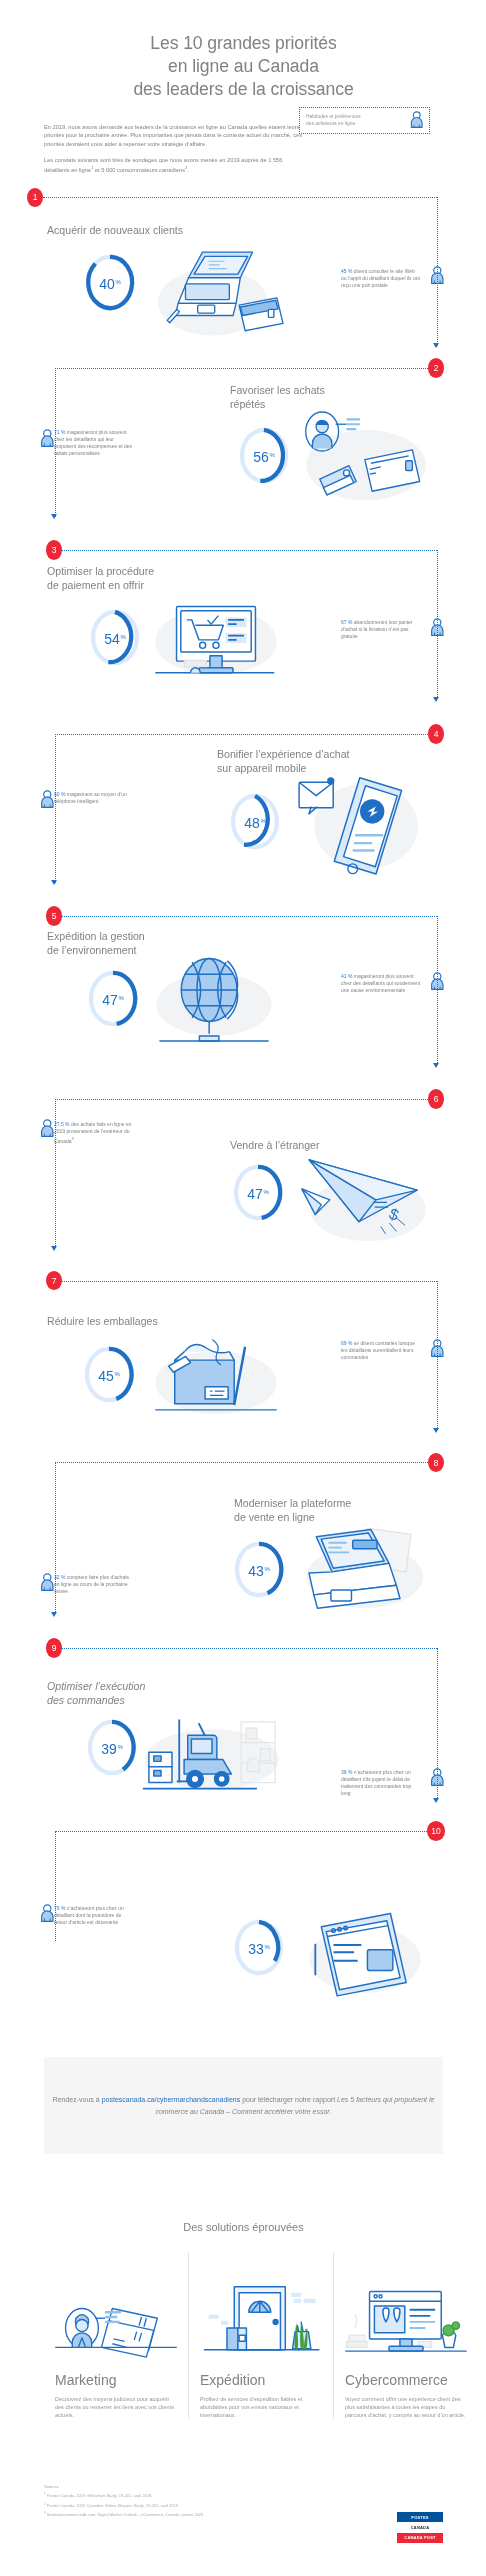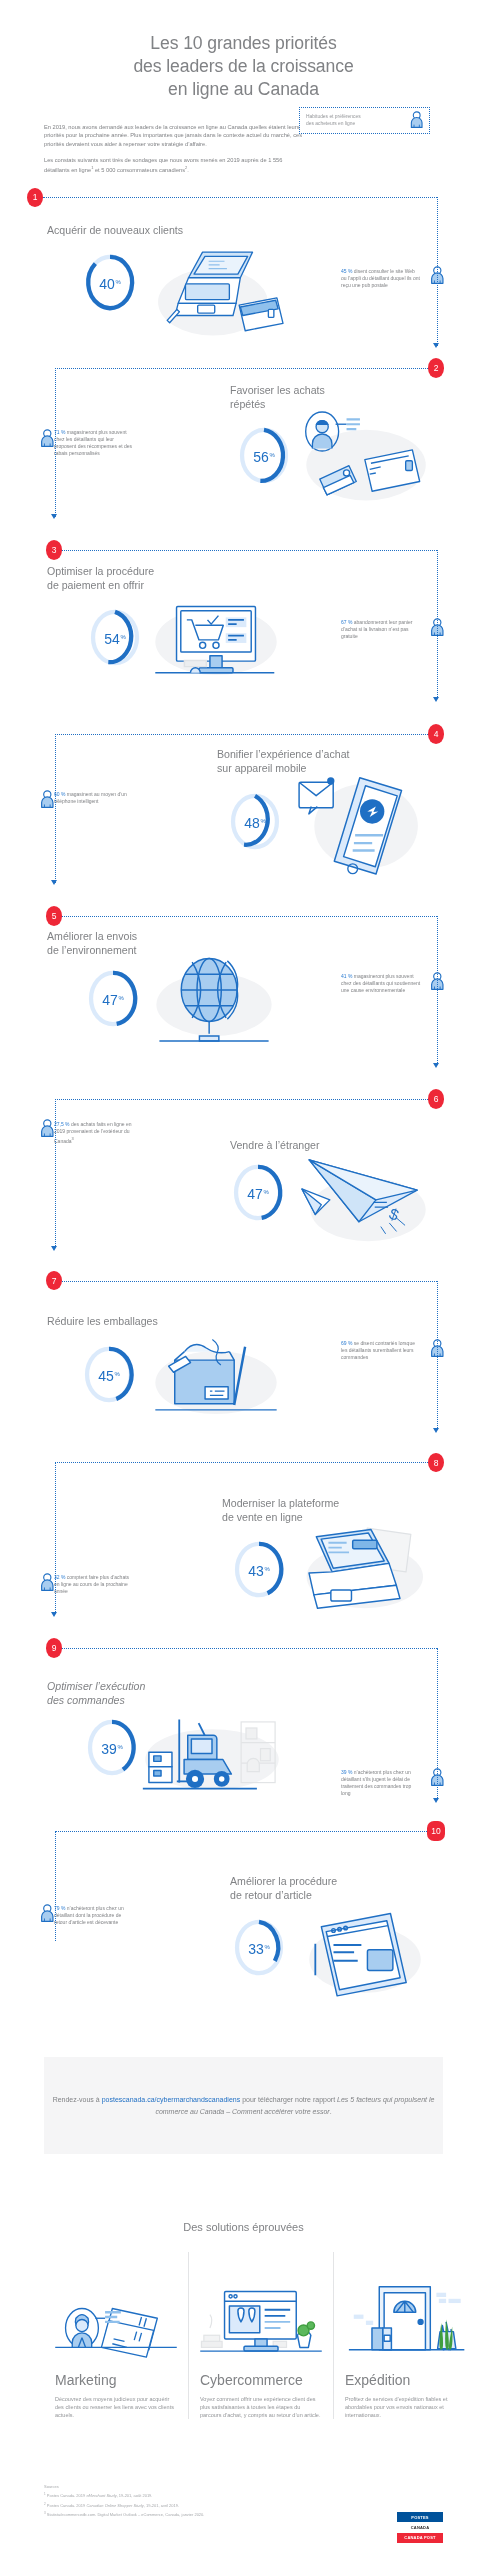--- a/index.html
+++ b/index.html
@@ -62,21 +62,21 @@
     position: absolute;
     width: 16px; height: 19.5px;
     border-radius: 50%;
     background: #ee2737;
     color: #fff;
     font-size: 8.5px;
     display: flex; align-items: center; justify-content: center;
     z-index: 6;
     font-family: "Liberation Sans", sans-serif;
   }
-  .badge.wide { width: 18px; border-radius: 7px; }
+  .badge.wide { width: 18px; }
 
   
   .dot-h {
     position: absolute;
     height: 0;
     border-top: 1px dotted #1f6fc4;
     z-index: 2;
   }
   .dot-v {
     position: absolute;
@@ -181,22 +181,22 @@
   .logo .b2 span { color: #231f20; }
 </style>
 </head>
 <body>
 
 <div class="page">
 
   <div class="header">
     <div class="title">
       <div>Les 10 grandes priorités</div>
+      <div>en ligne au Canada</div>
       <div>des leaders de la croissance</div>
-      <div>en ligne au Canada</div>
     </div>
   </div>
 
   <div class="intro-wrap">
     <p class="intro-p">En 2019, nous avons demandé aux leaders de la croissance en ligne au Canada quelles étaient leurs priorités pour la prochaine année. Plus importantes que jamais dans le contexte actuel du marché, ces priorités devraient vous aider à repenser votre stratégie d’affaire.</p>
     <p class="intro-p"><span>Les constats suivants sont tirés de sondages que nous avons menés en 2019 auprès de 1 556 détaillants en ligne</span><sup class="sup">1</sup><span> et 5 000 consommateurs canadiens</span><sup class="sup">2</sup><span>.</span></p>
 
     <div class="legend-box">
       <div class="legend-text">
         <div>Habitudes et préférences</div>
@@ -429,21 +429,21 @@
       </span>
     </div>
 
     <div class="step">
       <div class="badge" style="left:46px; top:-12px;">5</div>
       <div class="dot-h" style="left:62px; top:-2.4px; width:375px;"></div>
       <div class="dot-v" style="left:437px; top:-2.4px; height:149px;"></div>
       <div class="arrow-down" style="left:433px; top:145px;"></div>
 
       <div class="step-title" style="left:47px; top:11px; width:195px;">
-        <div>Améliorer la envois</div>
+        <div>Expédition la gestion</div>
         <div>de l’environnement</div>
       </div>
 
       <div class="donut" style="left:86px; top:50px; width:54px; height:61px;">
         <svg width="54" height="61" viewBox="0 0 88 100">
           <ellipse cx="44" cy="50" rx="36" ry="42" fill="none" stroke="#dbeafb" stroke-width="7"></ellipse>
           <path d="M44 8 A36 42 0 0 1 50 91.5" fill="none" stroke="#1f6fc4" stroke-width="7"></path>
         </svg>
         <div class="val"><span>47</span><span class="pct">%</span></div>
       </div>
@@ -570,21 +570,21 @@
         </svg>
       </span>
     </div>
 
     <div class="step">
       <div class="badge" style="left:428px; top:-14.6px;">8</div>
       <div class="dot-h" style="left:55px; top:-4.9px; width:375px;"></div>
       <div class="dot-v" style="left:55px; top:-4.9px; height:152px;"></div>
       <div class="arrow-down" style="left:51px; top:145px;"></div>
 
-      <div class="step-title" style="left:222px; top:29px; width:201px;">
+      <div class="step-title" style="left:234px; top:29px; width:201px;">
         <div>Moderniser la plateforme</div>
         <div>de vente en ligne</div>
       </div>
 
       <div class="donut" style="left:232px; top:72px; width:54px; height:61px;">
         <svg width="54" height="61" viewBox="0 0 88 100">
           <ellipse cx="44" cy="50" rx="36" ry="42" fill="none" stroke="#dbeafb" stroke-width="7"></ellipse>
           <path d="M44 8 A36 42 0 0 1 58 89" fill="none" stroke="#1f6fc4" stroke-width="7"></path>
         </svg>
         <div class="val"><span>43</span><span class="pct">%</span></div>
@@ -679,24 +679,20 @@
           <path d="M6.6 27 v-4.5 M15.4 27 v-4.5" stroke="#1f6fc4" stroke-width="1.4"></path>
         </svg>
       </span>
     </div>
 
     <div class="step">
       <div class="badge wide" style="left:427px; top:-12px;">10</div>
       <div class="dot-h" style="left:55px; top:-2.4px; width:372px;"></div>
       <div class="dot-v" style="left:55px; top:-2.4px; height:110px;"></div>
 
-      <div class="step-title" style="left:230px; top:41px; width:201px;">
-        <div>Améliorer la procédure</div>
-        <div>de retour d’article</div>
-      </div>
 
       <div class="donut" style="left:232px; top:84px; width:54px; height:61px;">
         <svg width="54" height="61" viewBox="0 0 88 100">
           <ellipse cx="44" cy="50" rx="36" ry="42" fill="none" stroke="#dbeafb" stroke-width="7"></ellipse>
           <path d="M44 8 A36 42 0 0 1 70 72" fill="none" stroke="#1f6fc4" stroke-width="7"></path>
         </svg>
         <div class="val"><span>33</span><span class="pct">%</span></div>
       </div>
 
       <div class="art" style="left:304px; top:72px;">
@@ -760,20 +756,56 @@
           <path d="M0 106 h200" stroke="#1f6fc4" stroke-width="2.2" fill="none"></path>
         </svg>
       </div>
       <div class="sol-head">Marketing</div>
       <div class="sol-body">Découvrez des moyens judicieux pour acquérir des clients ou resserrer les liens avec vos clients actuels.</div>
     </div>
 
     <div class="sol-col">
       <div class="sol-art">
         <svg width="122" height="79" viewBox="0 0 200 130">
+          <g fill="#dbeafb" stroke="none">
+            <rect x="150" y="16" width="16" height="7"></rect>
+              <rect x="170" y="26" width="20" height="7"></rect>
+            <rect x="154" y="26" width="12" height="7"></rect>
+              <rect x="14" y="52" width="16" height="7"></rect>
+            <rect x="34" y="62" width="12" height="7"></rect>
+          </g>
+          <g fill="none" stroke="#1f6fc4" stroke-width="2.4" stroke-linejoin="round">
+            <rect x="56" y="6" width="84" height="104" fill="#eaf3fc"></rect>
+            <rect x="64" y="16" width="68" height="94" fill="#fff"></rect>
+            <path d="M80 48 a18 18 0 0 1 36 0 z" fill="#a8cdf0"></path>
+            <path d="M98 30 v18 M98 30 l-14 18 M98 30 l14 18"></path>
+            <circle cx="124" cy="64" r="4" fill="#1f6fc4"></circle>
+            <rect x="44" y="74" width="18" height="36" fill="#a8cdf0"></rect>
+            <rect x="62" y="74" width="14" height="36" fill="#dbeafb"></rect>
+            <rect x="64" y="86" width="10" height="10" fill="#fff"></rect>
+            <path d="M160 70 q8 40 2 40 q-8 0 -2 -40z" fill="#fff"></path>
+            <path d="M166 64 q10 46 4 46"></path>
+            <path d="M174 76 q4 34 -2 34"></path>
+            <path d="M152 108 h30 l-4 -28 h-22 z" fill="#dbeafb"></path>
+          </g>
+          <path d="M6 110 h190" stroke="#1f6fc4" stroke-width="2.4" fill="none"></path>
+          <g fill="#3f9e3f" stroke="none">
+            <path d="M158 66 q6 44 0 44 q-6 0 0 -44z"></path>
+            <path d="M166 60 q8 50 2 50 q-6 0 -2 -50z"></path>
+            <path d="M176 72 q2 38 -4 38 q-4 0 4 -38z"></path>
+          </g>
+        </svg>
+      </div>
+      <div class="sol-head">Expédition</div>
+      <div class="sol-body">Profitez de services d’expédition fiables et abordables pour vos envois nationaux et internationaux.</div>
+    </div>
+
+    <div class="sol-col">
+      <div class="sol-art">
+        <svg width="122" height="79" viewBox="0 0 200 130">
           <g fill="none" stroke="#e2e4e6" stroke-width="2">
             <path d="M16 74 q6 -14 0 -22"></path>
             <rect x="6" y="86" width="26" height="20" fill="#f3f4f5"></rect>
             <rect x="2" y="96" width="34" height="10" fill="#eff0f1"></rect>
             <rect x="120" y="96" width="22" height="10" fill="#f0f1f2"></rect>
           </g>
           <g fill="none" stroke="#1f6fc4" stroke-width="2.4" stroke-linejoin="round">
             <rect x="40" y="14" width="118" height="78" rx="2" fill="#fff"></rect>
             <path d="M40 30 h118"></path>
             <circle cx="50" cy="22" r="2.6"></circle>
@@ -792,56 +824,20 @@
             </g>
           <g stroke="#8fc0ec" stroke-width="3">
               <path d="M106 64 h42 M106 74 h26"></path>
             </g>
           <path d="M0 112 h200" stroke="#1f6fc4" stroke-width="2.2" fill="none"></path>
         </svg>
       </div>
       <div class="sol-head">Cybercommerce</div>
       <div class="sol-body">Voyez comment offrir une expérience client des plus satisfaisantes à toutes les étapes du parcours d’achat, y compris au retour d’un article.</div>
     </div>
-
-    <div class="sol-col">
-      <div class="sol-art">
-        <svg width="122" height="79" viewBox="0 0 200 130">
-          <g fill="#dbeafb" stroke="none">
-            <rect x="150" y="16" width="16" height="7"></rect>
-              <rect x="170" y="26" width="20" height="7"></rect>
-            <rect x="154" y="26" width="12" height="7"></rect>
-              <rect x="14" y="52" width="16" height="7"></rect>
-            <rect x="34" y="62" width="12" height="7"></rect>
-          </g>
-          <g fill="none" stroke="#1f6fc4" stroke-width="2.4" stroke-linejoin="round">
-            <rect x="56" y="6" width="84" height="104" fill="#eaf3fc"></rect>
-            <rect x="64" y="16" width="68" height="94" fill="#fff"></rect>
-            <path d="M80 48 a18 18 0 0 1 36 0 z" fill="#a8cdf0"></path>
-            <path d="M98 30 v18 M98 30 l-14 18 M98 30 l14 18"></path>
-            <circle cx="124" cy="64" r="4" fill="#1f6fc4"></circle>
-            <rect x="44" y="74" width="18" height="36" fill="#a8cdf0"></rect>
-            <rect x="62" y="74" width="14" height="36" fill="#dbeafb"></rect>
-            <rect x="64" y="86" width="10" height="10" fill="#fff"></rect>
-            <path d="M160 70 q8 40 2 40 q-8 0 -2 -40z" fill="#fff"></path>
-            <path d="M166 64 q10 46 4 46"></path>
-            <path d="M174 76 q4 34 -2 34"></path>
-            <path d="M152 108 h30 l-4 -28 h-22 z" fill="#dbeafb"></path>
-          </g>
-          <path d="M6 110 h190" stroke="#1f6fc4" stroke-width="2.4" fill="none"></path>
-          <g fill="#3f9e3f" stroke="none">
-            <path d="M158 66 q6 44 0 44 q-6 0 0 -44z"></path>
-            <path d="M166 60 q8 50 2 50 q-6 0 -2 -50z"></path>
-            <path d="M176 72 q2 38 -4 38 q-4 0 4 -38z"></path>
-          </g>
-        </svg>
-      </div>
-      <div class="sol-head">Expédition</div>
-      <div class="sol-body">Profitez de services d’expédition fiables et abordables pour vos envois nationaux et internationaux.</div>
-    </div>
   </div>
 
   <div class="sources">
     <div class="h">Sources</div>
     <div><sup>1</sup> <span>Postes Canada. 2019 </span><i>eMerchant Study</i><span>, 19-201, août 2019.</span></div>
     <div><sup>2</sup> <span>Postes Canada. 2019 </span><i>Canadian Online Shopper Study</i><span>, 19-201, avril 2019.</span></div>
     <div><sup>3</sup> <span>Statista/ecommercedb.com. Digital Market Outlook – eCommerce, Canada, janvier 2020.</span><i></i><span></span></div>
   </div>
 
   <div class="logo">

